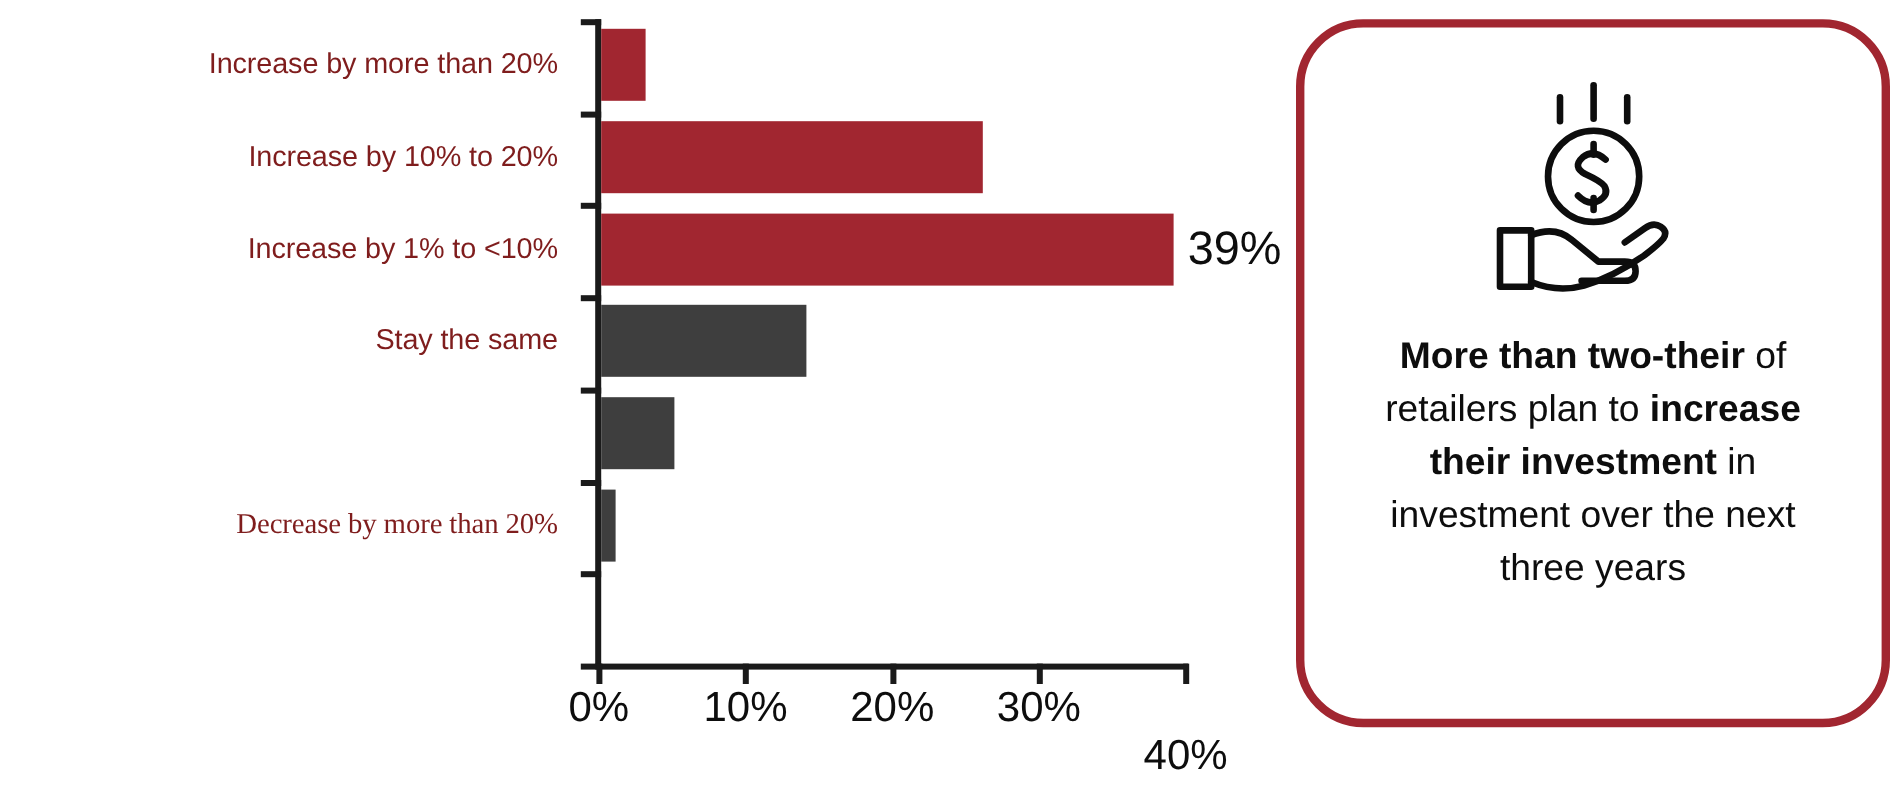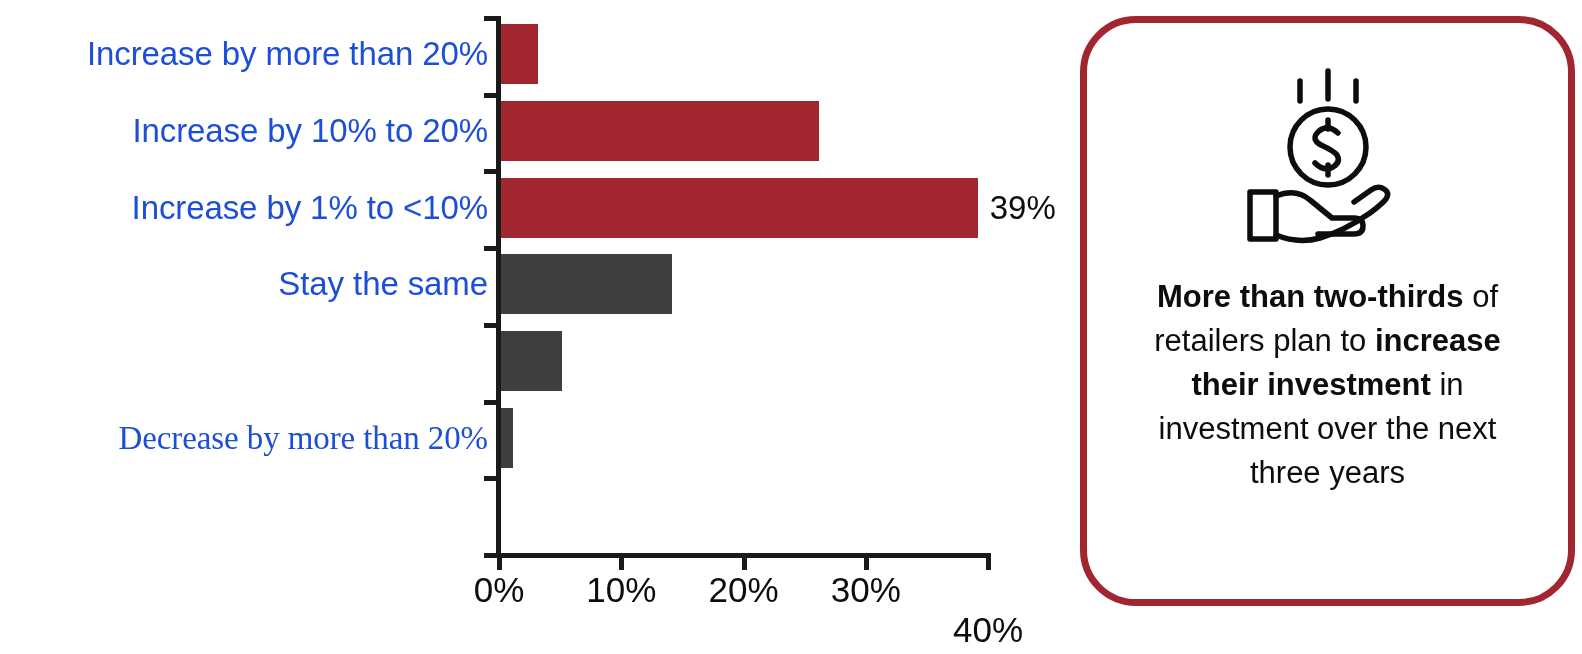--- a/index.html
+++ b/index.html
@@ -61,46 +61,46 @@
     width: 1060px;
     height: 537px;
   }
   .row {
     position: relative;
     height: 76.7px;
     width: 100%;
   }
   .row-label {
     position: absolute;
-    right: 572px;
+    right: 595px;
     top: 50%;
     transform: translateY(-50%);
-    font-size: 33px;
-    color: #1d4ed8;
+    font-size: 24px;
+    color: #7f1d1d;
     white-space: nowrap;
     letter-spacing: -0.1px;
   }
   .bar-wrap {
     position: absolute;
     left: 501px;
     top: 50%;
     transform: translateY(-50%);
     height: 60px;
   }
   .bar {
     height: 60px;
     background: #a12630;
   }
   .bar-value {
     position: absolute;
     left: 100%;
     top: 50%;
     transform: translateY(-50%);
     margin-left: 12px;
-    font-size: 33px;
+    font-size: 39px;
     color: #0d0d0d;
     white-space: nowrap;
   }
 
   
   .y-tick {
     position: absolute;
     left: 484px;
     width: 17px;
     height: 5px;
@@ -241,18 +241,18 @@
         <path d="M110 68 q-10 -9 -19 -2 q-9 8 2 14 q13 6 16 10 q4 7 -4 12 q-9 5 -18 -4"></path>
         <line x1="100" y1="55" x2="100" y2="64"></line>
         <line x1="100" y1="100" x2="100" y2="110"></line>
         <rect x="22" y="127" width="26" height="47"></rect>
         <path d="M48 131 q20 -8 34 4 l22 18 h22 q9 0 9 8 q0 8 -9 8 h-36"></path>
         <path d="M48 170 q22 9 44 3 q24 -7 50 -25 q12 -9 16 -14 q4 -6 -2 -10 q-6 -4 -13 1 l-17 12"></path>
       </g>
     </svg>
 
     <div class="callout-text">
-      <b>More than two-</b><b>thirds</b><span> of retailers</span> <span>plan to </span><b>increase</b> <b>their investment</b><span> in</span> <span>investment over</span> <span>the next three years</span>
+      <b>More than two-</b><b>their</b><span> of retailers</span> <span>plan to </span><b>increase</b> <b>their investment</b><span> in</span> <span>investment over</span> <span>the next three years</span>
     </div>
 
   </div>
 
 </div>
 
 </body></html>

